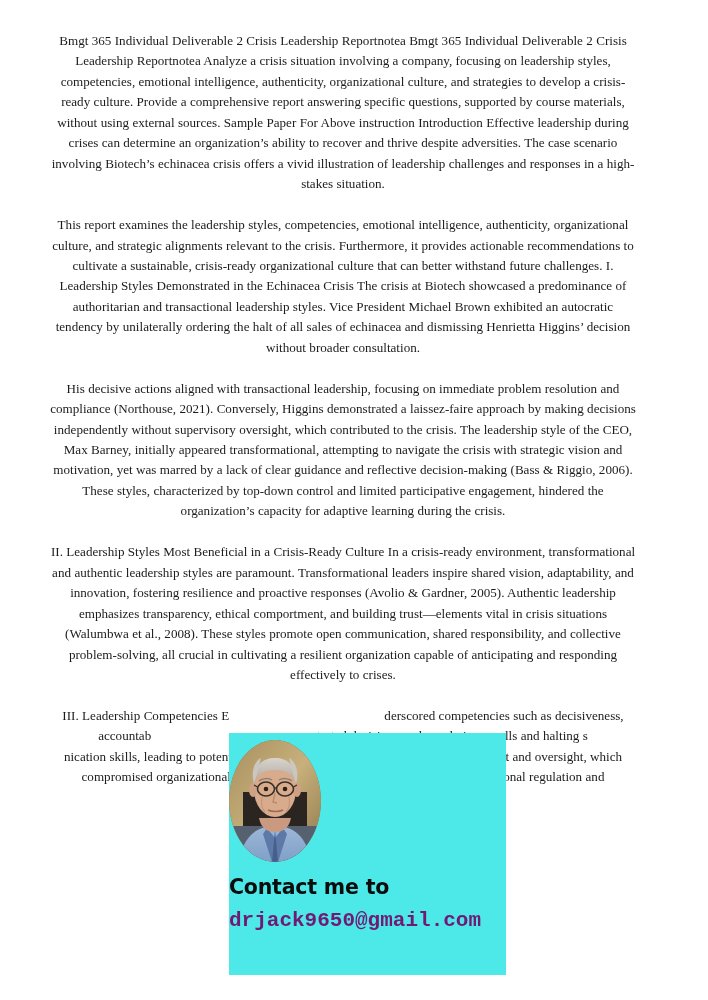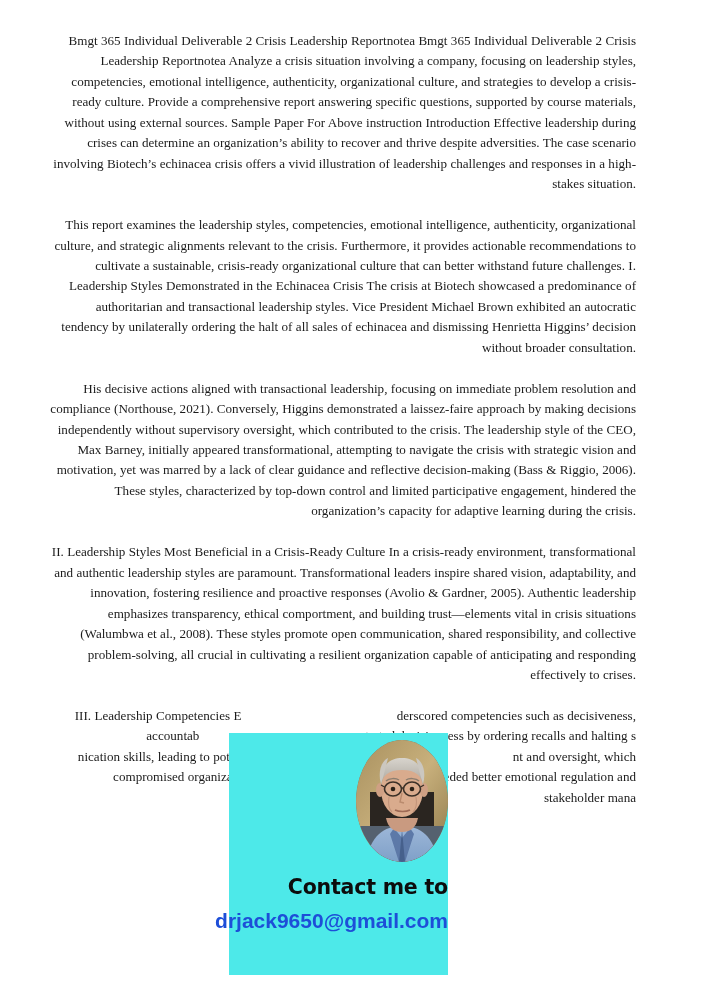--- a/index.html
+++ b/index.html
@@ -28,41 +28,41 @@
     position: absolute;
     left: 50px;
     top: 31px;
     width: 586px;
   }
 
   .doc-paragraph {
     font-size: 13.1px;
     line-height: 20.45px;
     color: #1b1b1b;
-    text-align: right;
+    text-align: center;
     margin: 0 0 20.45px 0;
     white-space: pre-wrap;
     word-spacing: 0.1px;
   }
   .doc-paragraph:last-child {
     margin-bottom: 0;
   }
 
   
   #contact-overlay {
     position: absolute;
     left: 229px;
     top: 733px;
-    width: 219px;
+    width: 277px;
     height: 242px;
     background: #4de9e9;
     z-index: 40;
     display: flex;
     flex-direction: column;
-    align-items: flex-end;
+    align-items: flex-start;
   }
 
   #contact-photo {
     position: relative;
     width: 92px;
     height: 122px;
     margin-top: 7px;
     border-radius: 50% / 50%;
     overflow: hidden;
     background: #8c7a5a;
@@ -84,25 +84,25 @@
     letter-spacing: -0.2px;
   }
   .headline-line {
     display: block;
     white-space: nowrap;
   }
 
   #contact-email {
     margin-top: 6px;
     text-align: center;
-    font-family: Liberation Sans, sans-serif;
+    font-family: Liberation Mono, monospace;
     font-weight: bold;
     font-size: 21px;
     line-height: 26px;
-    color: #1d4ed8;
+    color: #701a75;
     white-space: nowrap;
   }
 </style>
 </head>
 <body>
 
 <div id="document-page">
 
   <div id="document-body">
     <p class="doc-paragraph">Bmgt 365 Individual Deliverable 2 Crisis Leadership Reportnotea Bmgt 365 Individual Deliverable 2 Crisis Leadership Reportnotea Analyze a crisis situation involving a company, focusing on leadership styles, competencies, emotional intelligence, authenticity, organizational culture, and strategies to develop a crisis-ready culture. Provide a comprehensive report answering specific questions, supported by course materials, without using external sources. Sample Paper For Above instruction Introduction Effective leadership during crises can determine an organization’s ability to recover and thrive despite adversities. The case scenario involving Biotech’s echinacea crisis offers a vivid illustration of leadership challenges and responses in a high-stakes situation.</p>

